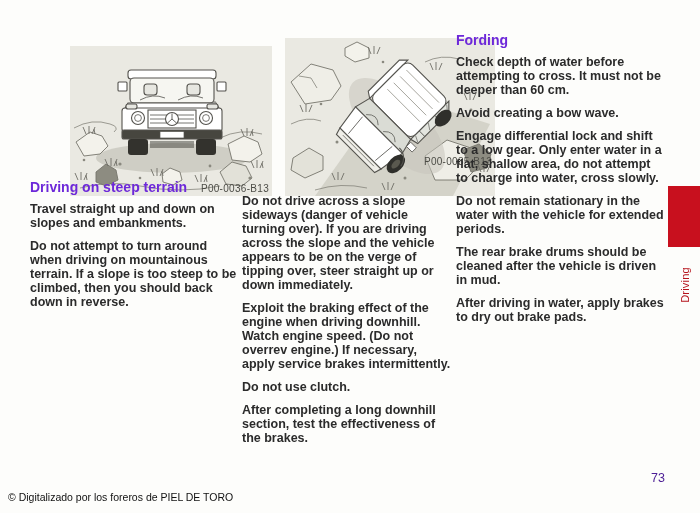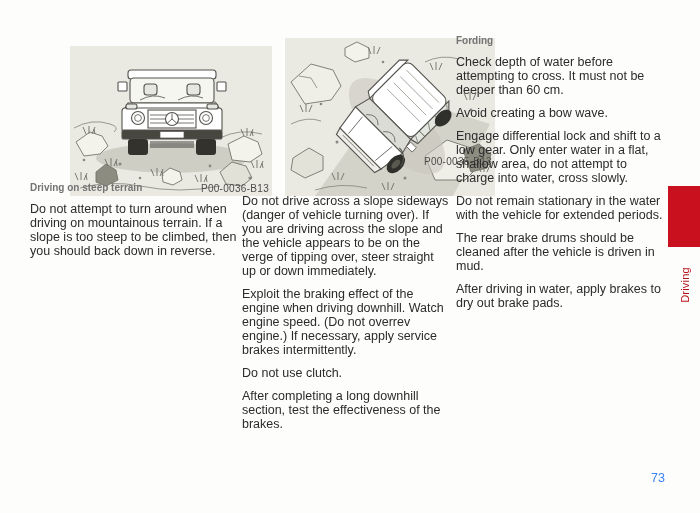--- a/index.html
+++ b/index.html
@@ -14,41 +14,41 @@
   .figure svg{display:block;}
   .fig-caption{
     position:absolute;right:3px;bottom:2px;font-size:10px;letter-spacing:.3px;
     color:#4c4c46;
   }
   
   .col{position:absolute;font-size:12.5px;line-height:14px;}
   .col-left{left:30px;top:180px;width:208px;}
   .col-mid{left:242px;top:194px;width:209px;}
   .col-right{left:456px;top:33px;width:208px;}
-  .col h3{font-size:10px;line-height:15px;margin:0 0 7px 0;color:#737373;}
-  .col p{margin:0 0 9px 0;}
+  .col h3{font-size:14px;line-height:15px;margin:0 0 7px 0;color:#6d28d9;}
+  .col p{margin:0 0 9px 0;font-weight:bold;}
   
   .chapter-tab{
     position:absolute;left:668px;top:186px;width:32px;height:61px;
     background:#c8101e;
   }
   .tab-label-wrap{
     position:absolute;left:670px;top:252px;width:30px;height:66px;
     display:flex;align-items:center;justify-content:center;
   }
   .tab-label{
     transform:rotate(-90deg);white-space:nowrap;font-size:11px;
     color:#b5121b;letter-spacing:.2px;
   }
   
   .footer-copyright{
     position:absolute;left:8px;top:491px;font-size:10.5px;color:#111;
   }
   .page-number{
-    position:absolute;left:651px;top:471px;font-size:12.5px;color:#3b82f6;
+    position:absolute;left:651px;top:471px;font-size:12.5px;color:#4c1d95;
   }
 </style>
 </head>
 <body>
 
 <div class="page">
 
   <figure class="figure fig-left">
     <svg width="202" height="150" viewBox="0 0 202 150">
       <defs>
@@ -182,20 +182,21 @@
       <use href="#tuft2" x="182" y="62"></use>
       <use href="#tuft2" x="196" y="134"></use>
       <use href="#tuft2" x="148" y="32"></use>
       <use href="#tuft2" x="86" y="16"></use>
     </svg>
     <span class="fig-caption">P00-0035-B13</span>
   </figure>
 
   <section class="col col-left">
     <h3>Driving on steep terrain</h3>
+    <p>Travel straight up and down on slopes and embankments.</p>
     <p>Do not attempt to turn around when driving on mountainous terrain. If a slope is too steep to be climbed, then you should back down in reverse.</p>
   </section>
 
   <section class="col col-mid">
     <p>Do not drive across a slope sideways (danger of vehicle turning over). If you are driving across the slope and the vehicle appears to be on the verge of tipping over, steer straight up or down immediately.</p>
     <p>Exploit the braking effect of the engine when driving downhill. Watch engine speed. (Do not overrev engine.) If necessary, apply service brakes intermittently.</p>
     <p>Do not use clutch.</p>
     <p>After completing a long downhill section, test the effectiveness of the brakes.</p>
   </section>
 
@@ -207,15 +208,16 @@
     <p>Do not remain stationary in the water with the vehicle for extended periods.</p>
     <p>The rear brake drums should be cleaned after the vehicle is driven in mud.</p>
     <p>After driving in water, apply brakes to dry out brake pads.</p>
   </section>
 
   <div class="chapter-tab" style="background: rgb(200, 16, 30);"></div>
   <div class="tab-label-wrap">
     <span class="tab-label">Driving</span>
   </div>
 
+  <div class="footer-copyright">© Digitalizado por los foreros de PIEL DE TORO</div>
   <div class="page-number">73</div>
 
 </div>
 
 </body></html>

